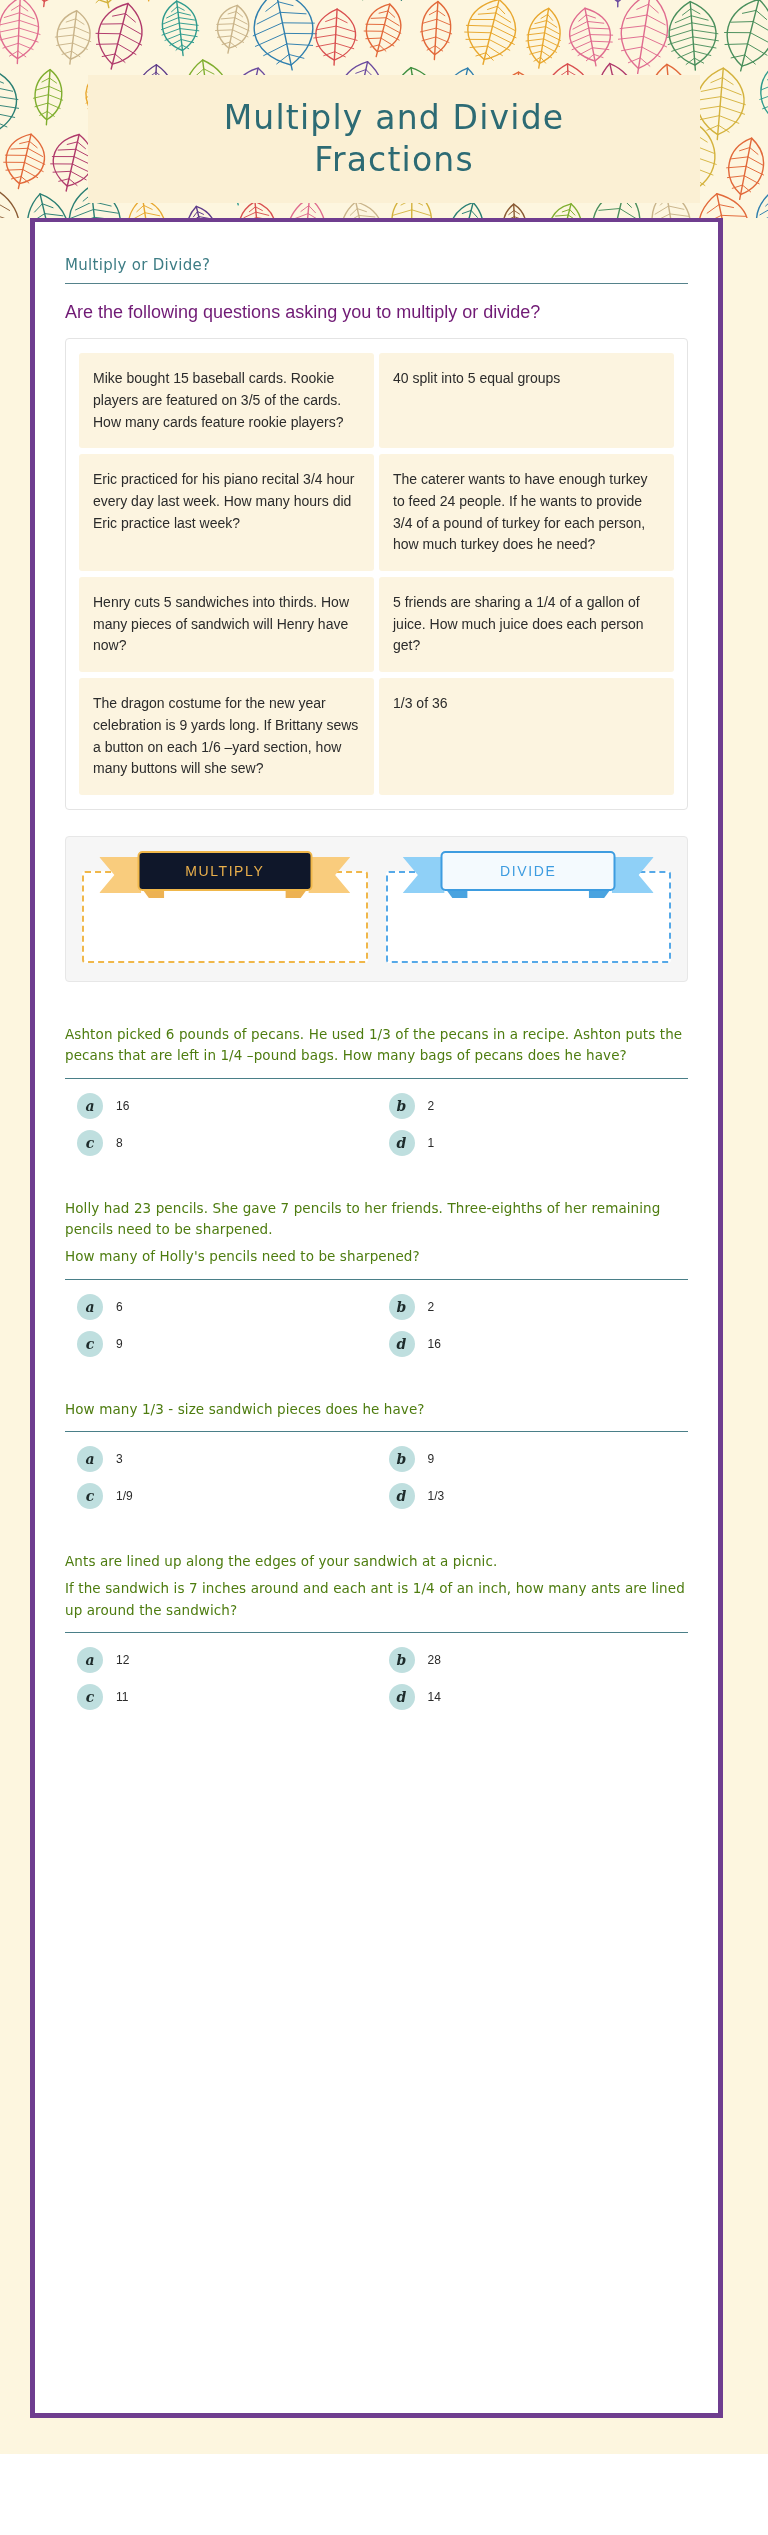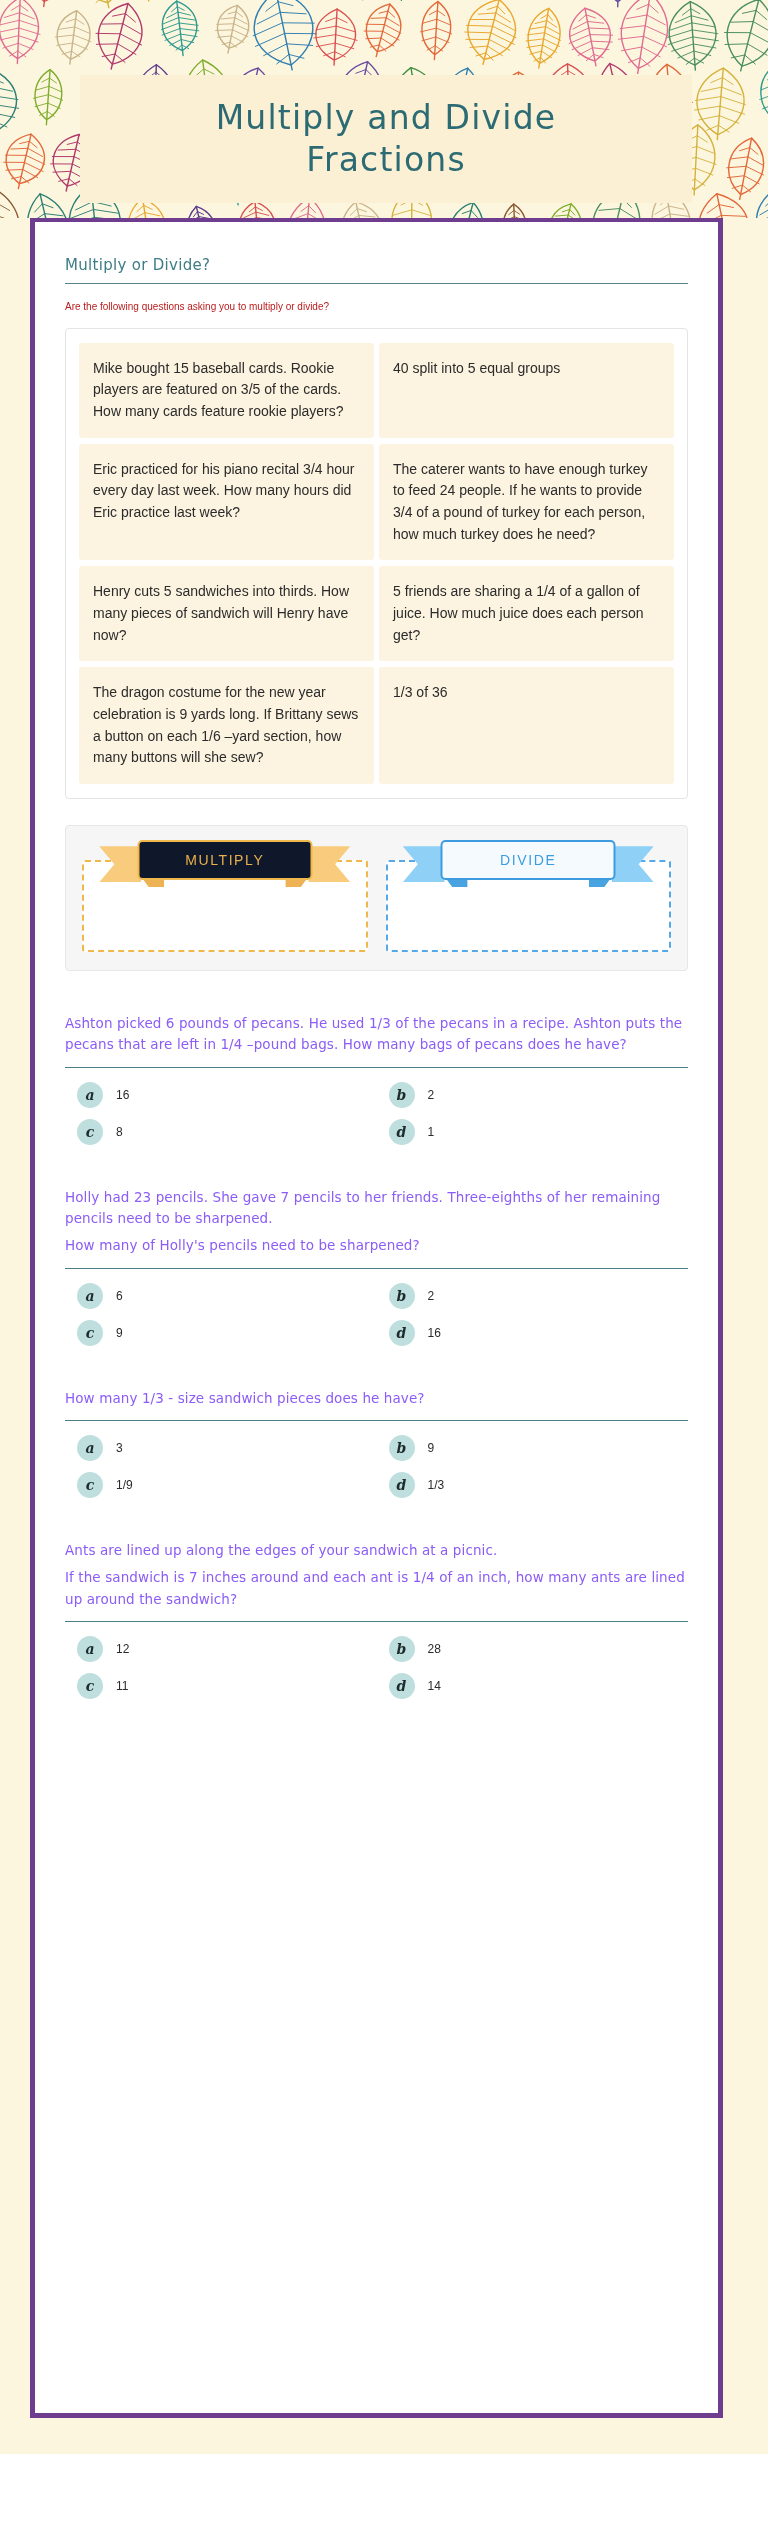--- a/index.html
+++ b/index.html
@@ -19,21 +19,21 @@
     overflow: hidden;
   }
   .leaf-canvas {
     position: absolute;
     top: 0; left: 0;
     width: 768px;
     height: 218px;
   }
   .title-banner {
     position: absolute;
-    left: 80px;
+    left: 88px;
     top: 75px;
     width: 612px;
     height: 128px;
     background: #fbf0d4;
     display: flex;
     flex-direction: column;
     align-items: center;
     justify-content: center;
     z-index: 5;
   }
@@ -73,22 +73,22 @@
     color: #3e7d85;
     letter-spacing: 0.3px;
     padding-bottom: 9px;
   }
   .hr-teal {
     border: none;
     border-top: 1px solid #55828b;
     margin: 0 0 16px 0;
   }
   .instruction {
-    font-size: 10px;
-    color: #b91c1c;
+    font-size: 18px;
+    color: #701a75;
     padding-bottom: 14px;
     line-height: 1.35;
   }
 
   
   .wp-box {
     border: 1px solid #e4e4e4;
     border-radius: 4px;
     padding: 8px;
     background: #fff;
@@ -181,21 +181,21 @@
     border-color: #3d9ce0;
     color: #3d9ce0;
   }
 
   
   .q-block { margin-top: 42px; }
   .q-text {
     font-family: "DejaVu Sans", sans-serif;
     font-size: 13.5px;
     line-height: 1.58;
-    color: #8b5cf6;
+    color: #4d7c0f;
     letter-spacing: 0.1px;
   }
   .q-text + .q-text { margin-top: 6px; }
   .q-rule {
     border: none;
     border-top: 1px solid #4a7f88;
     margin: 11px 0 14px 0;
   }
   .opts {
     display: grid;

